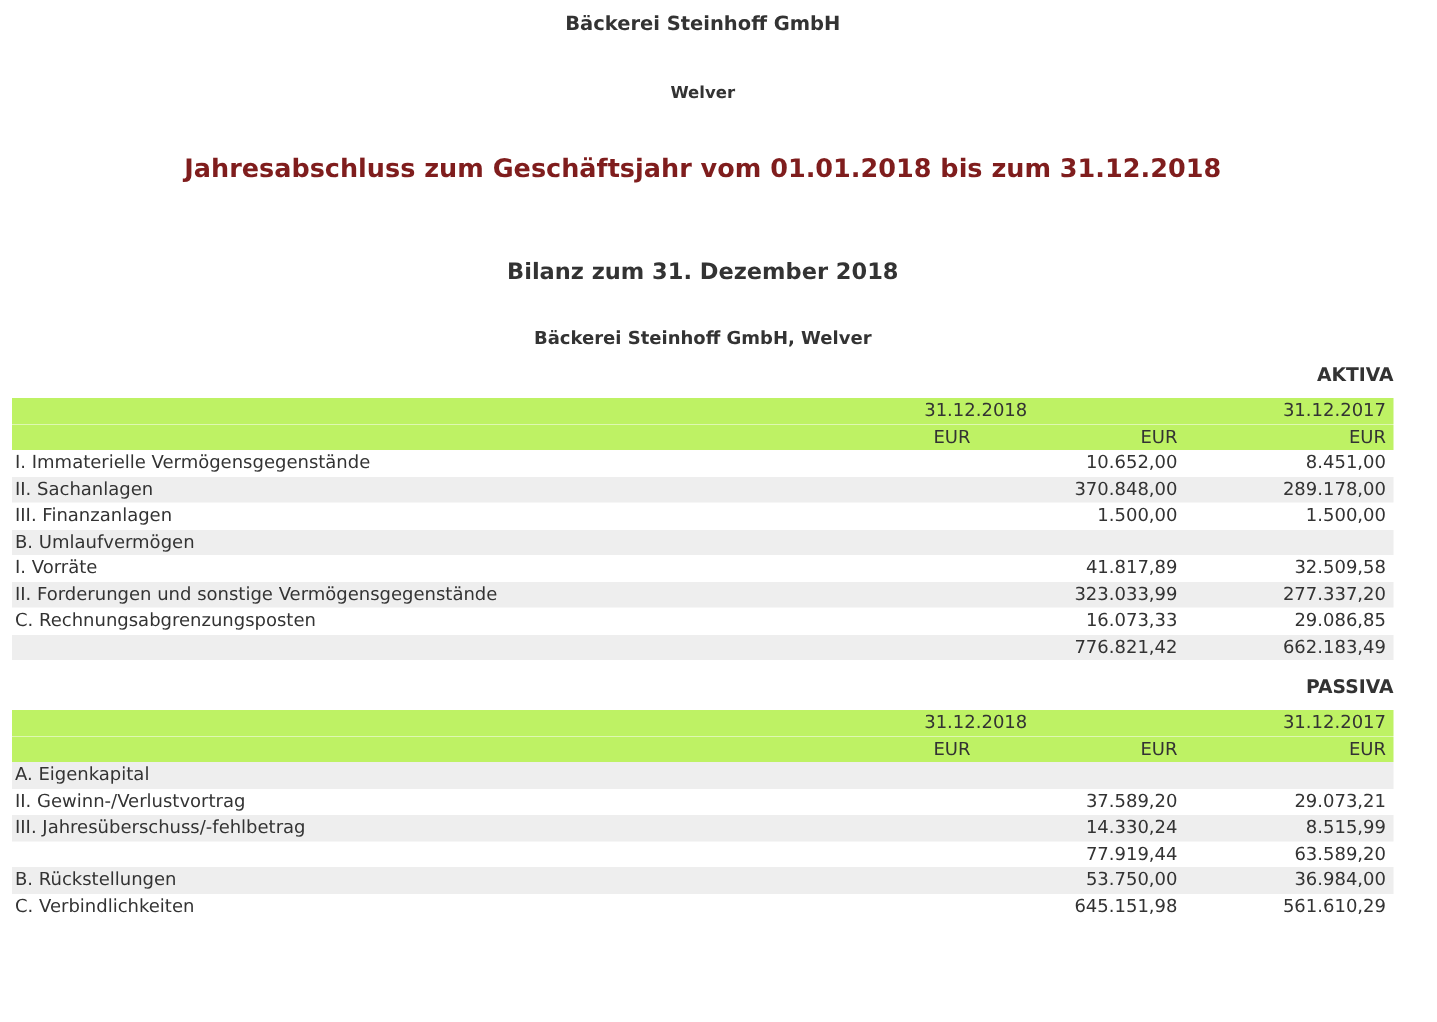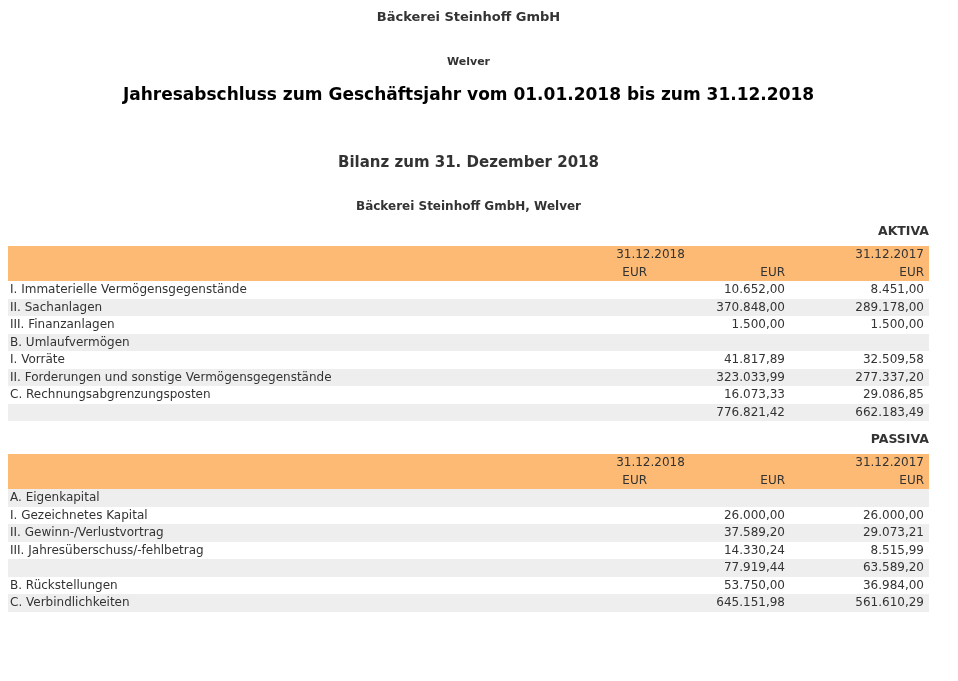--- a/index.html
+++ b/index.html
@@ -11,21 +11,21 @@
     font-size: 12px;
     color: #333333;
     overflow: hidden;
   }
   .doc { padding: 0 0 0 8px; width: 929px; }
 
   
   .title-block { text-align: center; }
   .company-title   { font-size: 13px; font-weight: bold; margin-top: 9px;  color: #333; }
   .city-title      { font-size: 11px; font-weight: bold; margin-top: 31px; color: #333; }
-  .report-title    { font-size: 17px; font-weight: bold; margin-top: 16px; color: #000000; }
+  .report-title    { font-size: 17px; font-weight: bold; margin-top: 35px; color: #7f1d1d; }
   .balance-title   { font-size: 15px; font-weight: bold; margin-top: 49px; color: #333; }
   .balance-subtitle{ font-size: 12px; font-weight: bold; margin-top: 28px; color: #333; }
 
   .section-heading {
     font-size: 12.5px;
     font-weight: bold;
     text-align: right;
     margin-top: 10px;
     color: #333;
   }
@@ -47,21 +47,21 @@
     padding: 1px 5px 2px 2px;
     vertical-align: top;
     font-size: 12px;
     line-height: 14.5px;
     overflow: hidden;
   }
   td.lbl { padding-left: 2px; }
   td.num { text-align: right; white-space: nowrap; }
   td.ctr { text-align: center; white-space: nowrap; }
 
-  thead td { background: #fdba74; }
+  thead td { background: #bef264; }
   tbody td { background: #ffffff; }
 
   .tbl-aktiva  tbody tr:nth-child(even) td { background: #eeeeee; }
   .tbl-passiva tbody tr:nth-child(odd)  td { background: #eeeeee; }
 
   tbody tr { height: 17px; }
 </style>
 </head>
 <body>
 
@@ -172,26 +172,20 @@
       </tr>
     </thead>
     <tbody>
       <tr>
         <td class="lbl">A. Eigenkapital</td>
         <td class="num"></td>
         <td class="num"></td>
         <td class="num"></td>
       </tr>
       <tr>
-        <td class="lbl">I. Gezeichnetes Kapital</td>
-        <td class="num"></td>
-        <td class="num">26.000,00</td>
-        <td class="num">26.000,00</td>
-      </tr>
-      <tr>
         <td class="lbl">II. Gewinn-/Verlustvortrag</td>
         <td class="num"></td>
         <td class="num">37.589,20</td>
         <td class="num">29.073,21</td>
       </tr>
       <tr>
         <td class="lbl">III. Jahresüberschuss/-fehlbetrag</td>
         <td class="num"></td>
         <td class="num">14.330,24</td>
         <td class="num">8.515,99</td>

